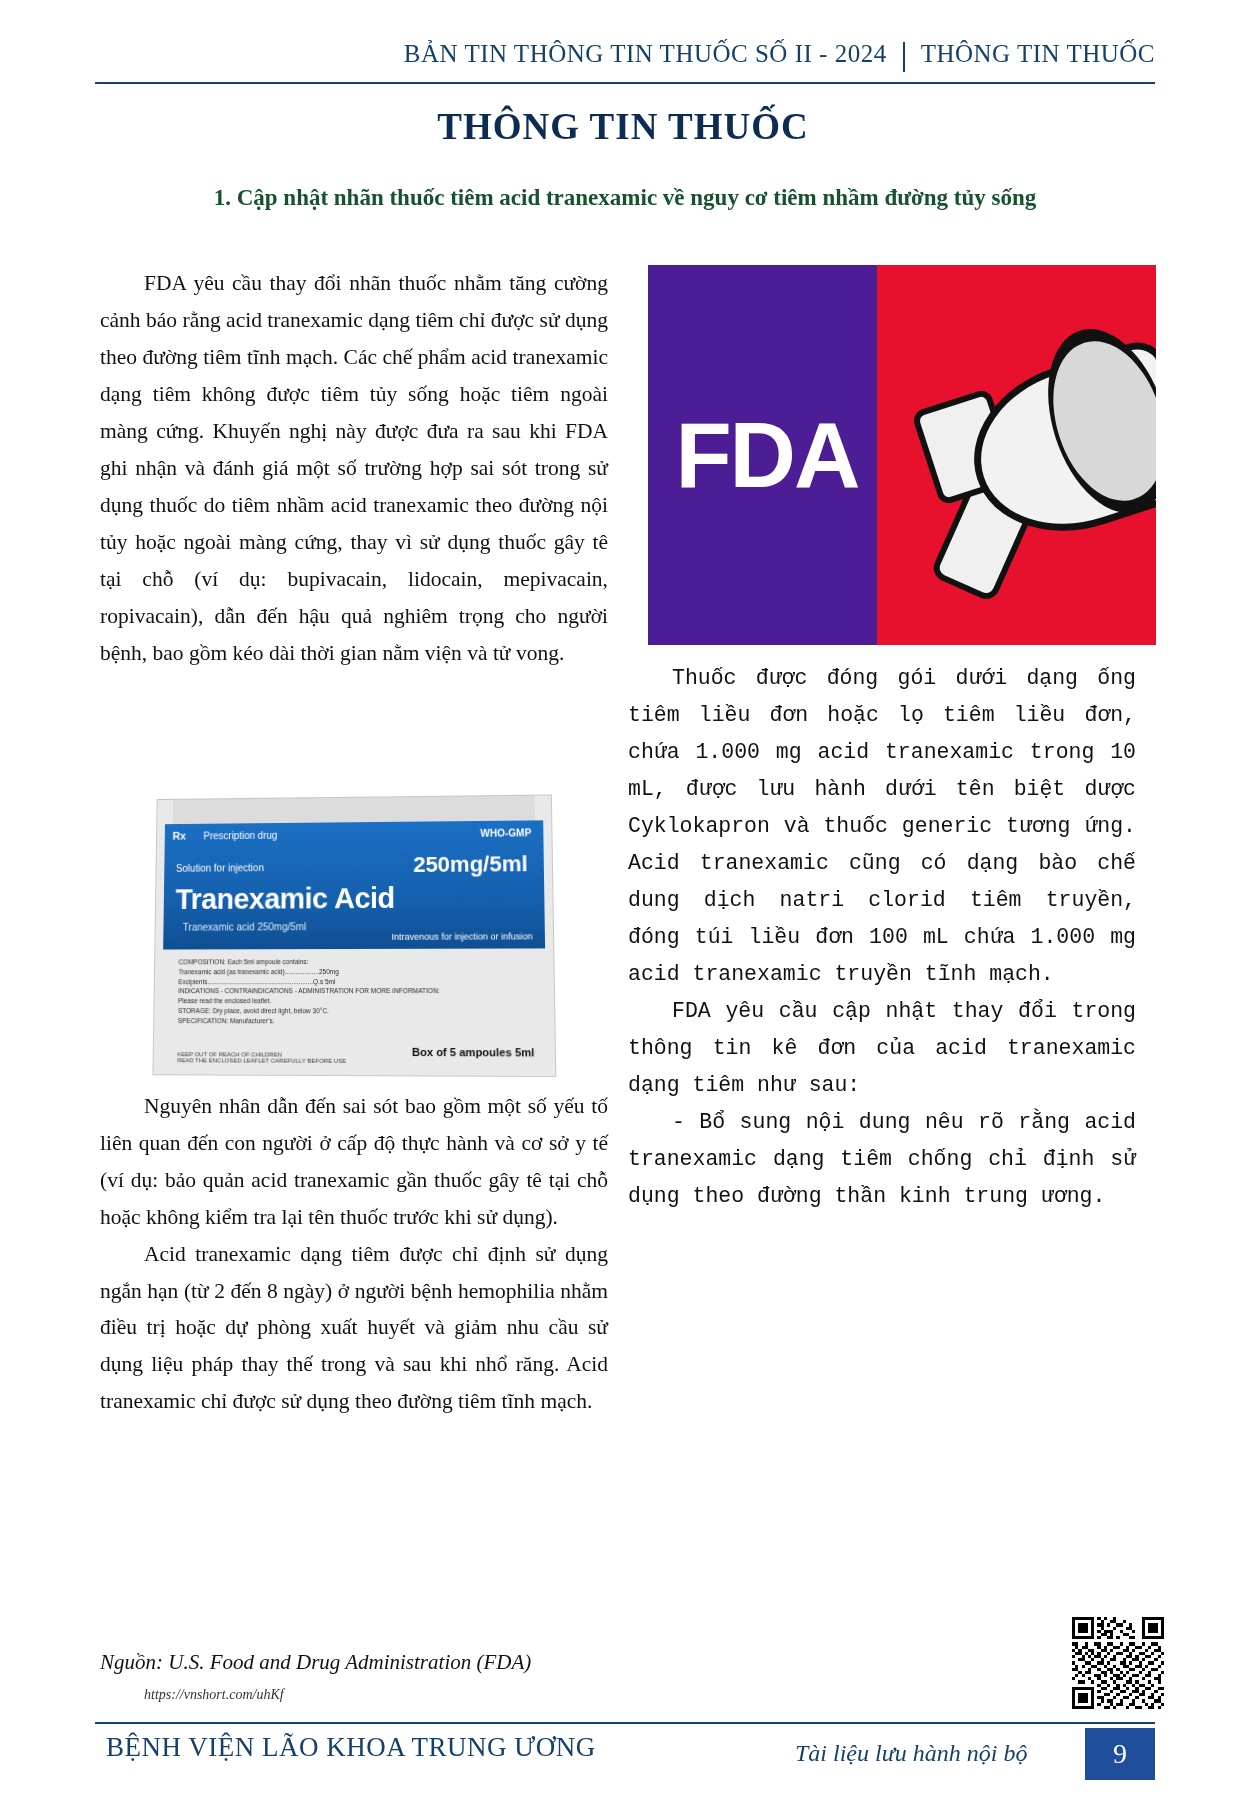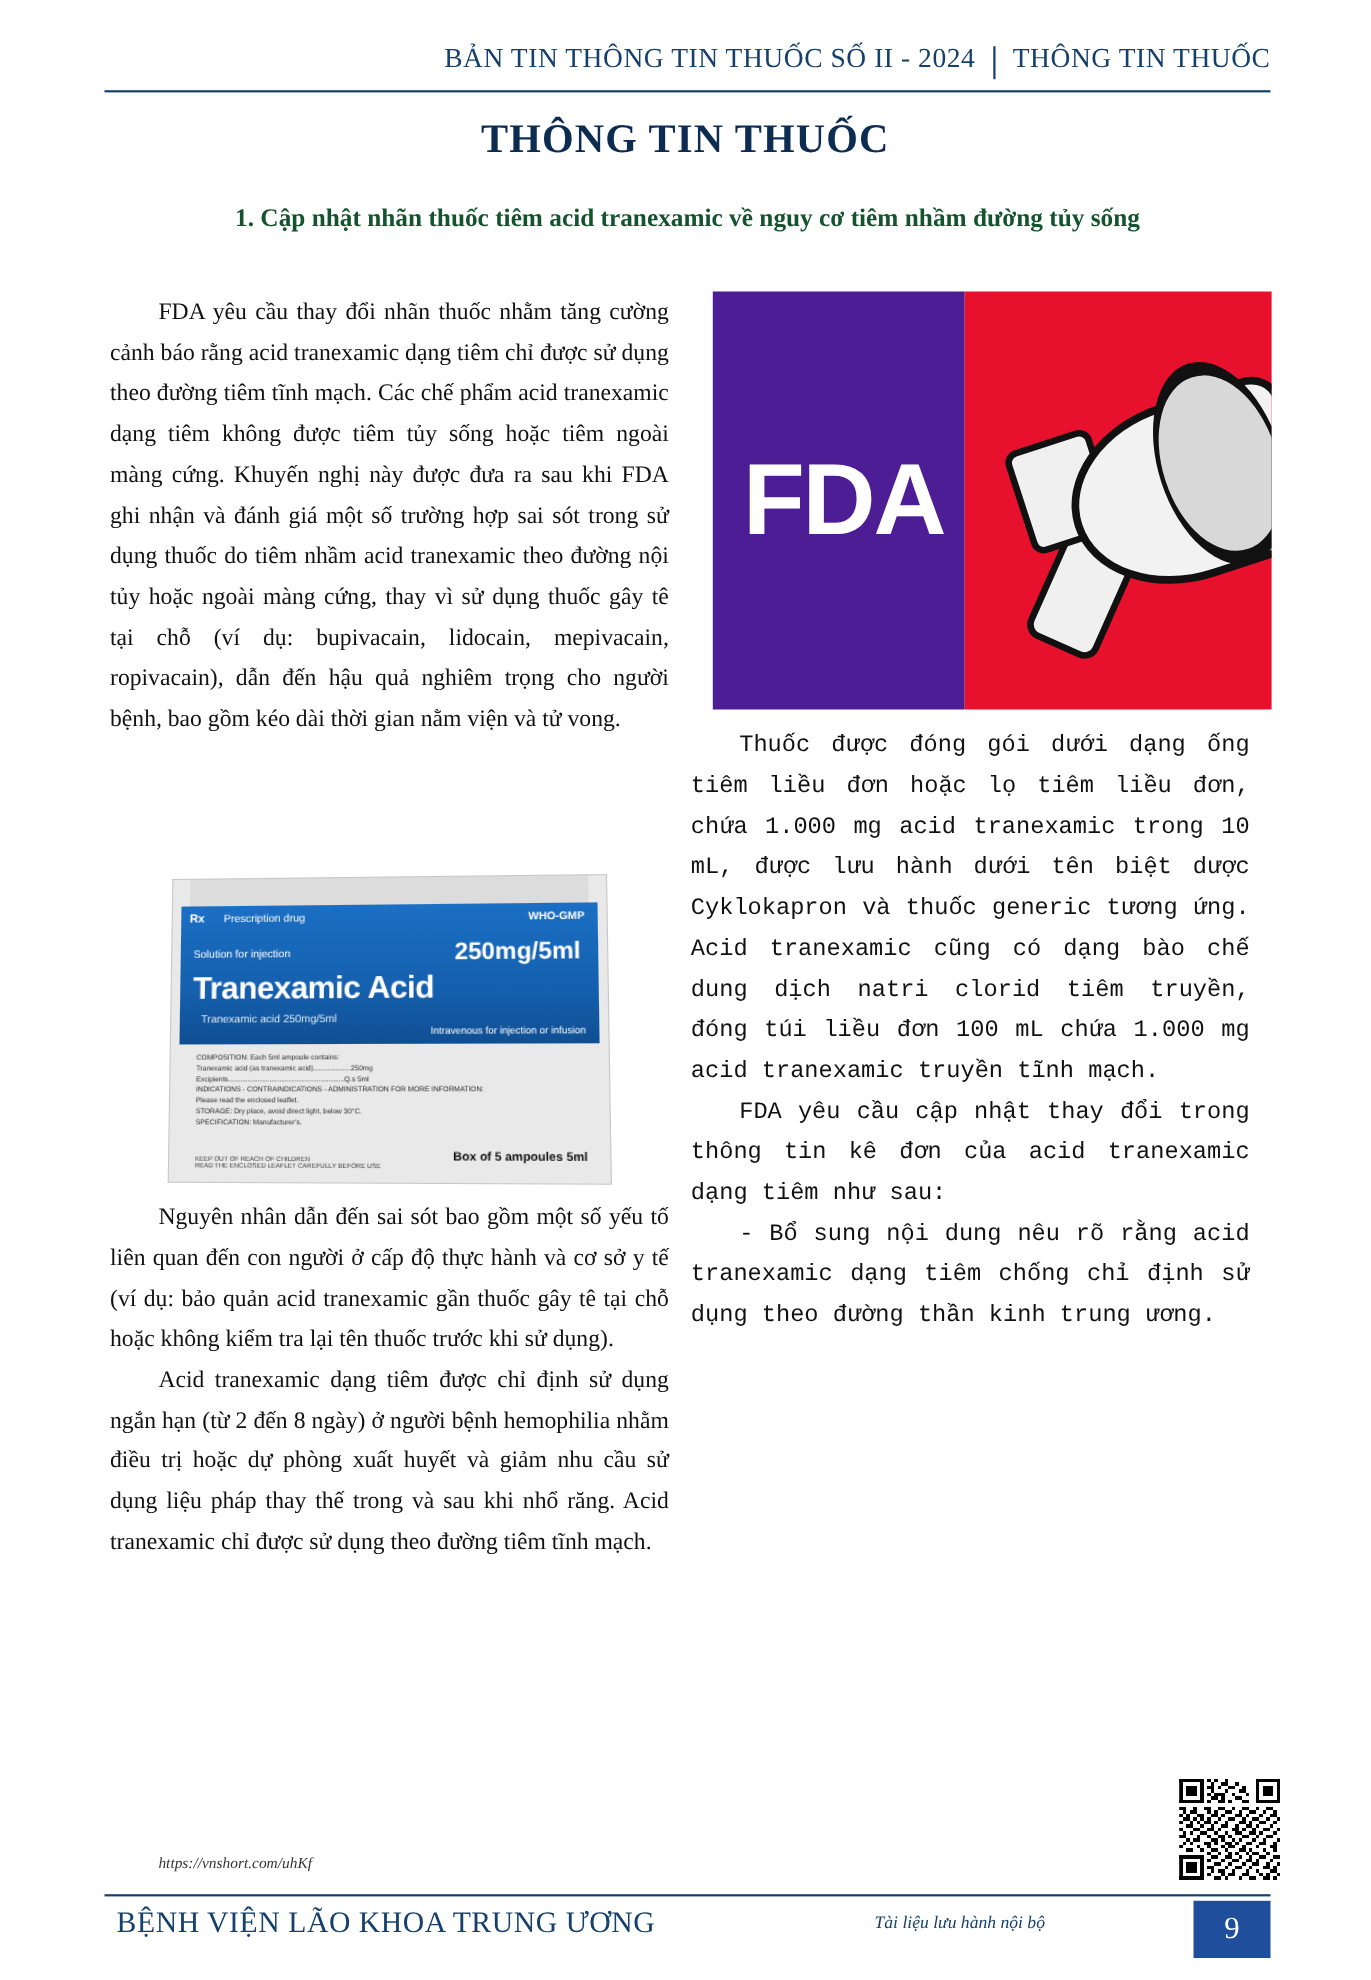--- a/index.html
+++ b/index.html
@@ -352,21 +352,21 @@
     left: 106px;
     top: 1732px;
     font-size: 27px;
     color: #15406b;
     letter-spacing: 0.5px;
   }
   .footer-note {
     position: absolute;
     left: 795px;
     top: 1740px;
-    font-size: 16px;
+    font-size: 24px;
     font-style: italic;
     color: #15406b;
   }
   .page-num {
     position: absolute;
     left: 1085px;
     top: 1728px;
     width: 70px;
     height: 52px;
     background: #1f4e9c;
@@ -444,20 +444,21 @@
       <div class="box-ampoules">Box of 5 ampoules 5ml</div>
     </div>
   </div>
 
   <div class="col col-right" style="top:660px">
     <p>Thuốc được đóng gói dưới dạng ống tiêm liều đơn hoặc lọ tiêm liều đơn, chứa 1.000 mg acid tranexamic trong 10 mL, được lưu hành dưới tên biệt dược Cyklokapron và thuốc generic tương ứng. Acid tranexamic cũng có dạng bào chế dung dịch natri clorid tiêm truyền, đóng túi liều đơn 100 mL chứa 1.000 mg acid tranexamic truyền tĩnh mạch.</p>
     <p>FDA yêu cầu cập nhật thay đổi trong thông tin kê đơn của acid tranexamic dạng tiêm như sau:</p>
     <p class="dash">-    Bổ sung nội dung nêu rõ rằng acid tranexamic dạng tiêm chống chỉ định sử dụng theo đường thần kinh trung ương.</p>
   </div>
 
+  <div class="source">Nguồn: U.S. Food and Drug Administration (FDA)</div>
   <div class="source-url">https://vnshort.com/uhKf</div>
 
   <svg class="qr" viewBox="0 0 29 29" shape-rendering="crispEdges">
     <rect width="29" height="29" fill="#fff"></rect>
     <g fill="#000">
       <rect x="0" y="0" width="7" height="1"></rect>
         <rect x="0" y="6" width="7" height="1"></rect>
       <rect x="0" y="0" width="1" height="7"></rect>
         <rect x="6" y="0" width="1" height="7"></rect>
       <rect x="2" y="2" width="3" height="3"></rect>

